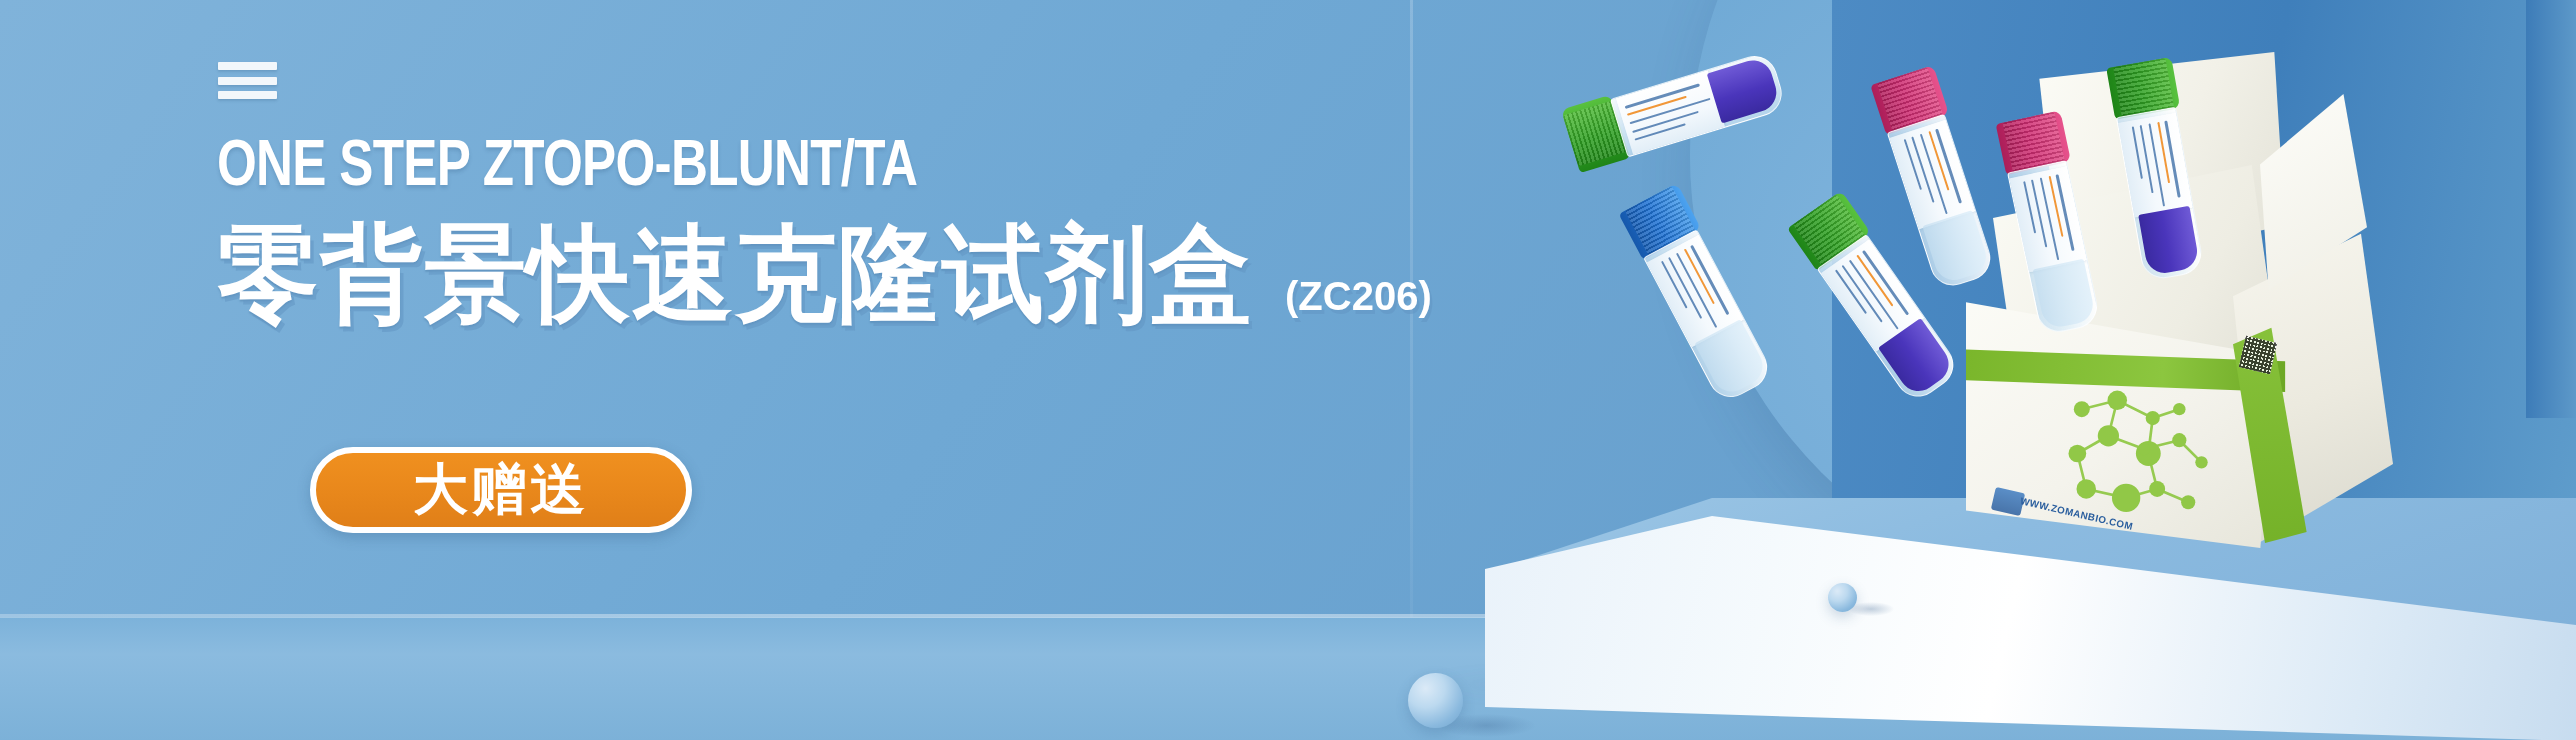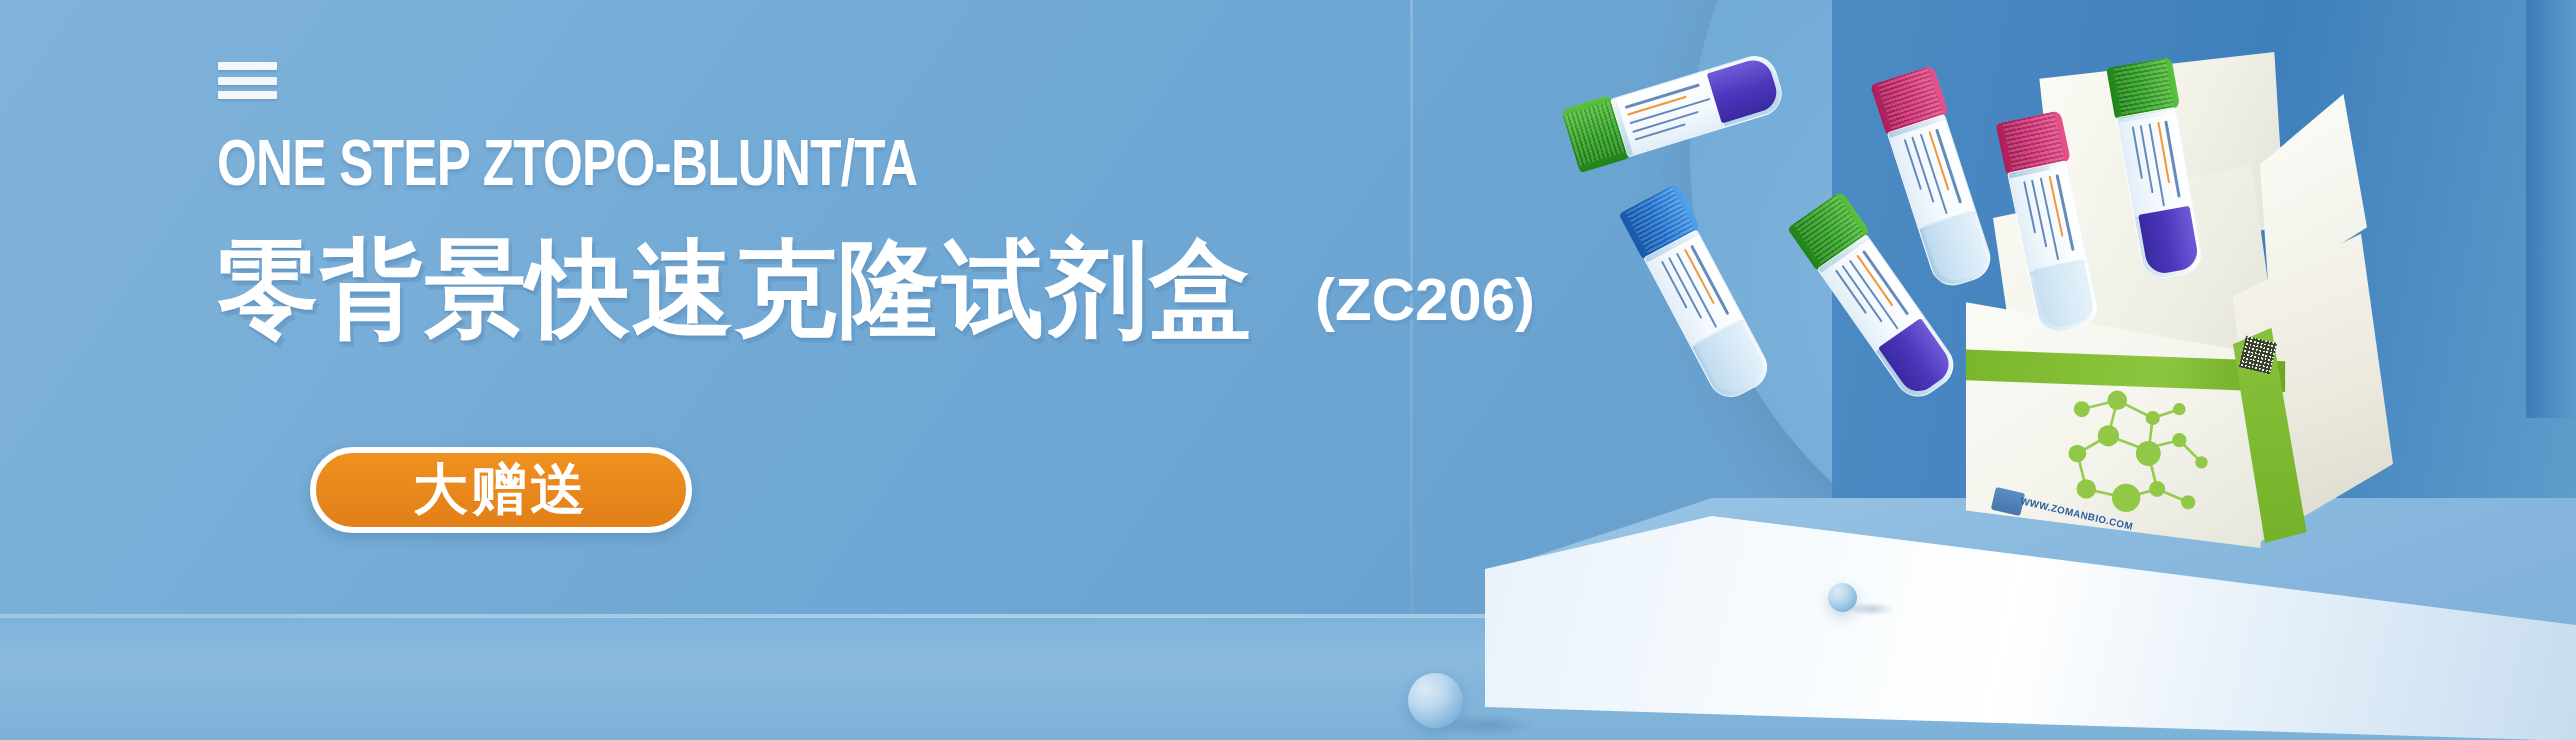--- a/index.html
+++ b/index.html
@@ -106,43 +106,42 @@
     font-weight:700;
     letter-spacing:-0.9px;
     color:#ffffff;
     transform:scaleX(.80);
     transform-origin:left center;
     white-space:nowrap;
     text-shadow:0 2.7px 4.4px rgba(40,80,125,.22);
   }
 
   .title-cn-row{
-    position:absolute;left:217px;top:236px;
+    position:absolute;left:217px;top:221px;
     display:flex;align-items:flex-end;white-space:nowrap;
   }
   .title-cn{
     font-family:"Liberation Sans","DejaVu Sans",sans-serif;
     font-size:105px;
     font-weight:700;
     color:#ffffff;
     letter-spacing:1.8px;
     line-height:1;
     transform:scaleX(.97);
     transform-origin:left bottom;
     text-shadow:3.6px 5.3px 0 rgba(98,150,195,.55), 0 1.8px 1.8px rgba(60,105,150,.35);
   }
   .title-code{
     font-family:"Liberation Sans","DejaVu Sans",sans-serif;
-    font-size:60px;
+    font-size:40px;
     font-weight:700;
     color:#ffffff;
     letter-spacing:0px;
     padding-bottom:7.1px;
     text-shadow:2.7px 3.6px 0 rgba(98,150,195,.55);
-    margin-left:30px;
   }
 
   
   .promo-btn{
     position:absolute;left:310px;top:447px;
     width:382px;height:86px;
     border-radius:44px;
     background:linear-gradient(180deg,#f0901f 0%,#e8871b 55%,#e07f18 100%);
     border:6.2px solid #ffffff;
     box-sizing:border-box;

